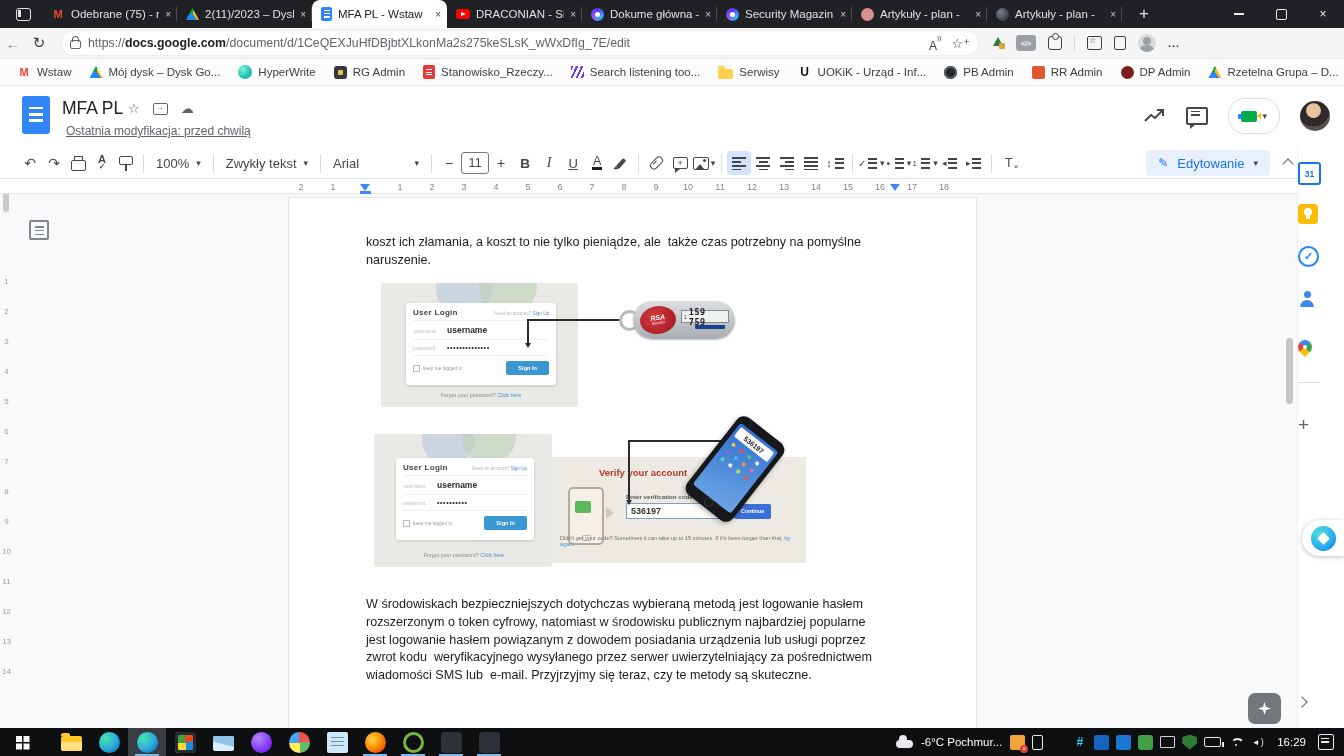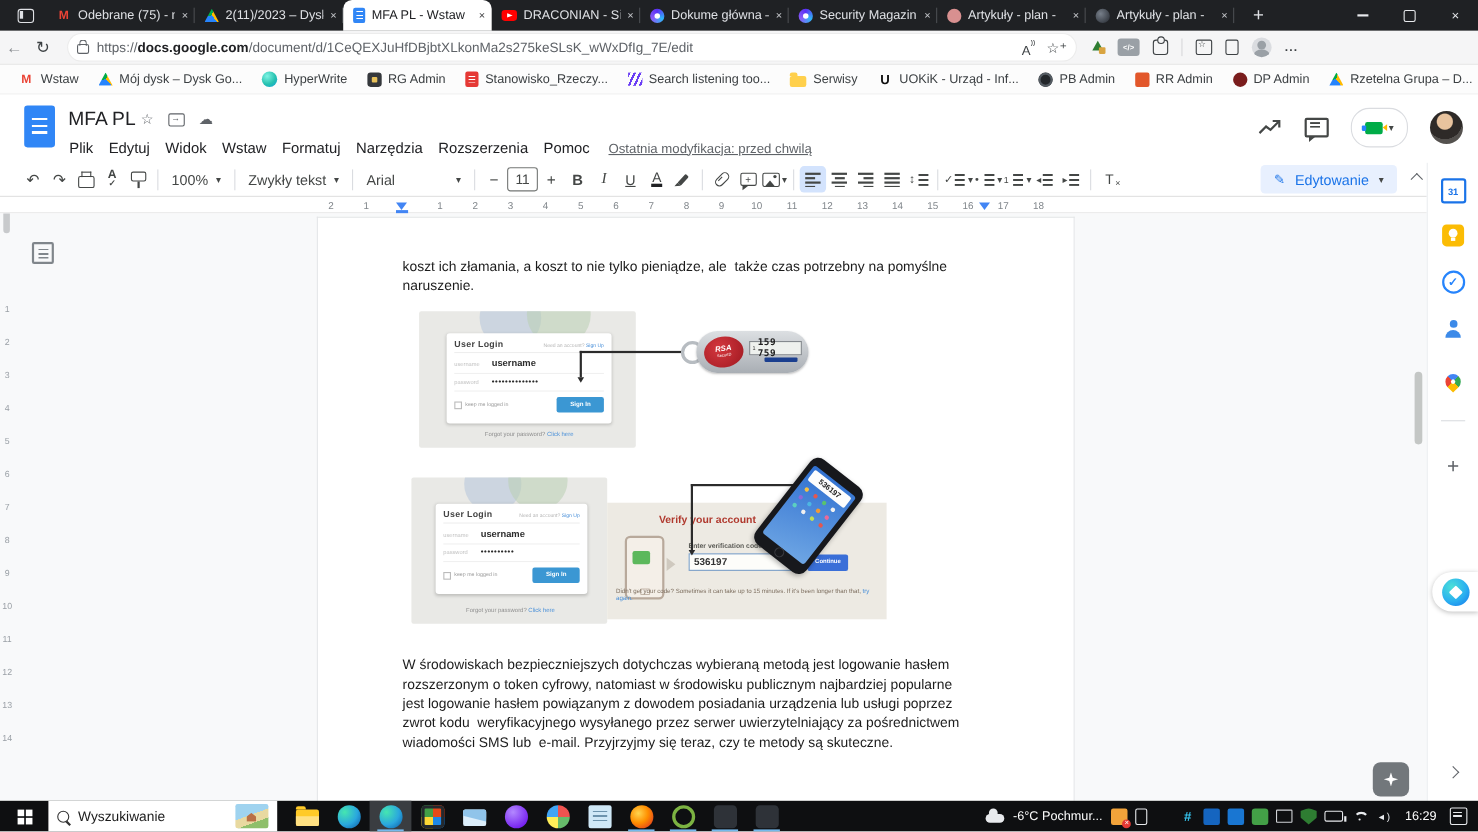--- a/index.html
+++ b/index.html
@@ -220,21 +220,21 @@
   .cnote{position:absolute;font-size:5.6px;color:#7d6e5f;}
   .bigphone{position:absolute;width:58px;height:98px;background:#17181c;border-radius:9px;transform:rotate(38deg);box-shadow:0 2px 5px rgba(0,0,0,.3);}
   .bigphone .scr{position:absolute;left:5px;top:9px;right:5px;bottom:11px;border-radius:3px;background:linear-gradient(160deg,#2f6fd0,#6ea6e4);overflow:hidden;}
   .notif{position:absolute;left:3px;top:3px;width:42px;height:12px;background:#fdfdfd;border-radius:2px;display:flex;align-items:center;justify-content:center;font-size:7px;font-weight:700;color:#222;}
   .appdots{position:absolute;left:6px;top:20px;width:4px;height:4px;border-radius:50%;background:#f6c143;
     box-shadow:10px 0 0 #e4574f,20px 0 0 #59c26e,30px 0 0 #f0f0f0,0 9px 0 #8e67d8,10px 9px 0 #4db6e2,20px 9px 0 #f19a38,30px 9px 0 #ea6a9a,0 18px 0 #5cd0c0,10px 18px 0 #f0f0f0,20px 18px 0 #c0dd58,30px 18px 0 #e4574f;}
   .bigphone .home{position:absolute;left:24px;bottom:2.5px;width:7px;height:7px;border:1px solid #3a3b40;border-radius:50%;}
 
   
   .siderail{position:absolute;right:0;top:148px;width:46px;height:580px;background:#fff;border-left:1px solid #eceef0;}
-  .railitem{position:absolute;left:0;width:100%;display:flex;justify-content:center;}
+  .railitem{position:absolute;left:0;width:100%;display:flex;justify-content:flex-start;}
   .calico{width:19px;height:19px;background:#fff;border:2.5px solid #1a73e8;border-radius:3px;color:#1a73e8;font-size:8.5px;font-weight:700;display:flex;align-items:center;justify-content:center;}
   .keepico{width:20px;height:20px;background:#fbbc04;border-radius:4px;position:relative;}
   .keepico::before{content:"";position:absolute;left:6px;top:4px;width:8px;height:8px;border-radius:50%;background:#fff;}
   .keepico::after{content:"";position:absolute;left:8px;top:12px;width:4px;height:3px;background:#fff;}
   .tasksico{width:17px;height:17px;border:2.6px solid #2684fc;border-radius:50%;color:#2684fc;font-size:11px;font-weight:700;display:flex;align-items:center;justify-content:center;}
   .contico{width:18px;height:18px;position:relative;}
   .contico::before{content:"";position:absolute;left:5.5px;top:1px;width:7px;height:7px;border-radius:50%;background:#3c8ae8;}
   .contico::after{content:"";position:absolute;left:2px;top:9.5px;width:14px;height:7px;border-radius:7px 7px 0 0;background:#3c8ae8;}
   .mapsico{width:14px;height:14px;background:conic-gradient(#4285f4 0 25%,#34a853 0 50%,#fbbc04 0 75%,#ea4335 0);border-radius:50% 50% 50% 0;transform:rotate(-45deg);position:relative;}
   .mapsico::after{content:"";position:absolute;left:5px;top:5px;width:4px;height:4px;border-radius:50%;background:#fff;}
@@ -464,39 +464,20 @@
 
   <div class="dheader">
     <div class="dicon"></div>
     <div class="dtitle">MFA PL</div>
     <div class="dtitle-icons">
       <span>☆</span>
       <span class="fmove"></span>
       <span>☁</span>
     </div>
     <div class="dmenus">
-      <div style="display:flex">
-
-          <span class="dmenu">Plik</span>
-
-          <span class="dmenu">Edytuj</span>
-
-          <span class="dmenu">Widok</span>
-
-          <span class="dmenu">Wstaw</span>
-
-          <span class="dmenu">Formatuj</span>
-
-          <span class="dmenu">Narzędzia</span>
-
-          <span class="dmenu">Rozszerzenia</span>
-
-          <span class="dmenu">Pomoc</span>
-
-      </div>
       <span class="lastmod">Ostatnia modyfikacja: przed chwilą</span>
     </div>
     <div class="dright">
       <span class="activity-ico">
         <svg width="22" height="16" viewBox="0 0 22 16">
             <polyline points="1,13 7,7 11,10 19,2" fill="none" stroke="#444746" stroke-width="2"></polyline>
             <polyline points="13,2 19,2 19,8" fill="none" stroke="#444746" stroke-width="2"></polyline>
           </svg>
       </span>
       <span class="cmt-ico"></span>
@@ -786,25 +767,20 @@
       </div>
     <div class="railitem" style="top:550px">
         <i class="chev r"></i>
       </div>
   </div>
 
   <div class="taskbar">
     <div class="startbtn">
         <span class="winlogo"></span>
       </div>
-    <div class="searchbox">
-      <span class="lens"></span>
-      <span class="searchtxt">Wyszukiwanie</span>
-      <span class="doodle"></span>
-    </div>
     <div class="apps">
 
         <div class="app normal">
           <span class="ai explorer"></span>
         </div>
 
         <div class="app normal">
           <span class="ai edge"></span>
         </div>
 

